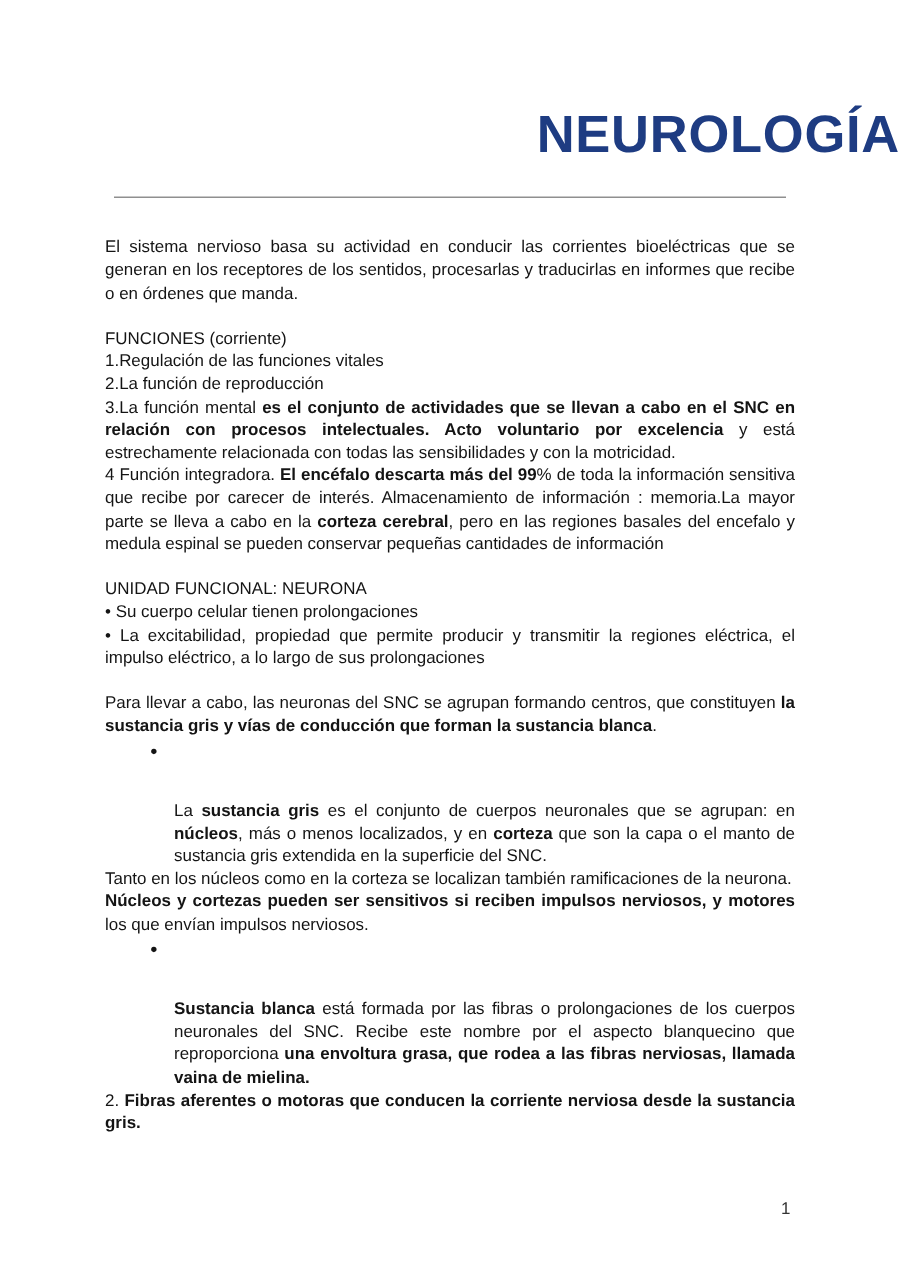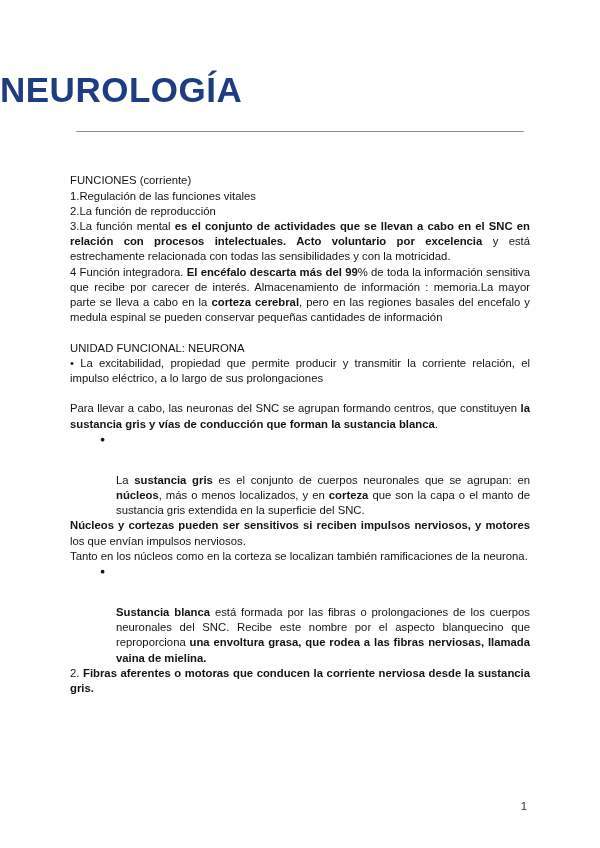--- a/index.html
+++ b/index.html
@@ -9,21 +9,21 @@
   }
   .page {
     position: relative;
     width: 600px; height: 848px;
     background: #ffffff;
     color: #141414;
   }
   .title {
     margin: 0;
     padding-top: 70px;
-    text-align: left;
+    text-align: right;
     font-size: 35px;
     line-height: 1.15;
     font-weight: bold;
     letter-spacing: 0.5px;
     color: #1e3c82;
   }
   .rule {
     margin: 21px 76px 0 76px;
     border: none;
     border-top: 1.5px solid #8f8f8f;
@@ -54,37 +54,39 @@
     color: #333333;
   }
 </style>
 </head>
 <body>
 
 <div class="page">
   <h1 class="title" style="color: rgb(30, 60, 130);">NEUROLOGÍA</h1>
   <hr class="rule">
   <div class="content" id="content">
+      <p class="para"><span>El sistema nervioso basa su actividad en conducir las corrientes bioeléctricas que se generan en los receptores de los sentidos, procesarlas y traducirlas en informes que recibe o en órdenes que manda.</span></p>
       <div class="spacer"></div>
       <p class="para"><span>FUNCIONES (corriente)</span></p>
       <p class="para"><span>1.Regulación de las funciones vitales</span></p>
       <p class="para"><span>2.La función de reproducción</span></p>
       <p class="para"><span>3.La función mental </span><span class="b">es el conjunto de actividades que se llevan a cabo en el SNC en relación con procesos intelectuales. Acto voluntario por excelencia</span><span> y está estrechamente relacionada con todas las sensibilidades y con la motricidad.</span></p>
       <p class="para"><span>4 Función integradora. </span><span class="b">El encéfalo descarta más del 99</span><span>% de toda la información sensitiva que recibe por carecer de interés. Almacenamiento de información : memoria.La mayor parte se lleva a cabo en la </span><span class="b">corteza cerebral</span><span>, pero en las regiones basales del encefalo y medula espinal se pueden conservar pequeñas cantidades de información</span></p>
       <div class="spacer"></div>
       <p class="para"><span>UNIDAD FUNCIONAL: NEURONA</span></p>
-      <p class="para"><span>• La excitabilidad, propiedad que permite producir y transmitir la corriente relación, el impulso eléctrico, a lo largo de sus prolongaciones</span></p>
+      <p class="para"><span>• Su cuerpo celular tienen prolongaciones</span></p>
+      <p class="para"><span>• La excitabilidad, propiedad que permite producir y transmitir la regiones eléctrica, el impulso eléctrico, a lo largo de sus prolongaciones</span></p>
       <div class="spacer"></div>
       <p class="para"><span>Para llevar a cabo, las neuronas del SNC se agrupan formando centros, que constituyen </span><span class="b">la sustancia gris y vías de conducción que forman la sustancia blanca</span><span>.</span></p>
       <div class="bullet-item">
         <span class="bullet">●</span>
         <span class="li-text"><span>La </span><span class="b">sustancia gris</span><span> es el conjunto de cuerpos neuronales que se agrupan: en </span><span class="b">núcleos</span><span>, más o menos localizados, y en </span><span class="b">corteza</span><span> que son la capa o el manto de sustancia gris extendida en la superficie del SNC.</span></span>
       </div>
+      <p class="para"><span>Tanto en los núcleos como en la corteza se localizan también ramificaciones de la neurona.</span></p>
       <p class="para"><span class="b">Núcleos y cortezas pueden ser sensitivos si reciben impulsos nerviosos, y motores</span><span> los que envían impulsos nerviosos.</span></p>
-      <p class="para"><span>Tanto en los núcleos como en la corteza se localizan también ramificaciones de la neurona.</span></p>
       <div class="bullet-item">
         <span class="bullet">●</span>
         <span class="li-text"><span class="b">Sustancia blanca</span><span> está formada por las fibras o prolongaciones de los cuerpos neuronales del SNC. Recibe este nombre por el aspecto blanquecino que reproporciona </span><span class="b">una envoltura grasa, que rodea a las fibras nerviosas, llamada vaina de mielina.</span></span>
       </div>
       <p class="para"><span>2. </span><span class="b">Fibras aferentes o motoras que conducen la corriente nerviosa desde la sustancia gris.</span></p>
     </div>
   <div class="page-number">1</div>
 </div>
 
 </body></html>

